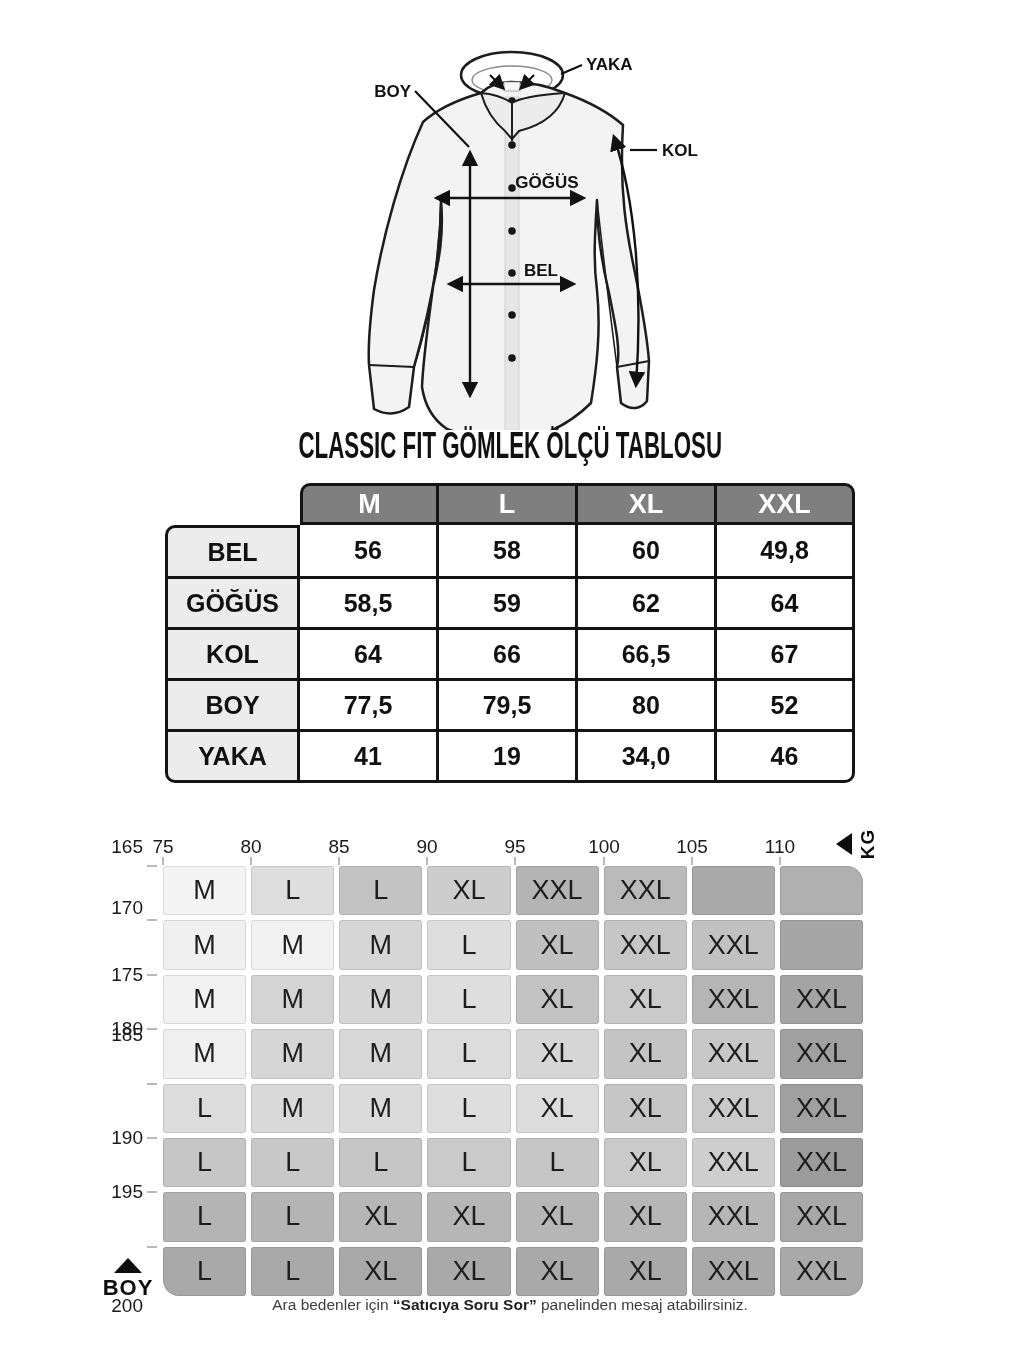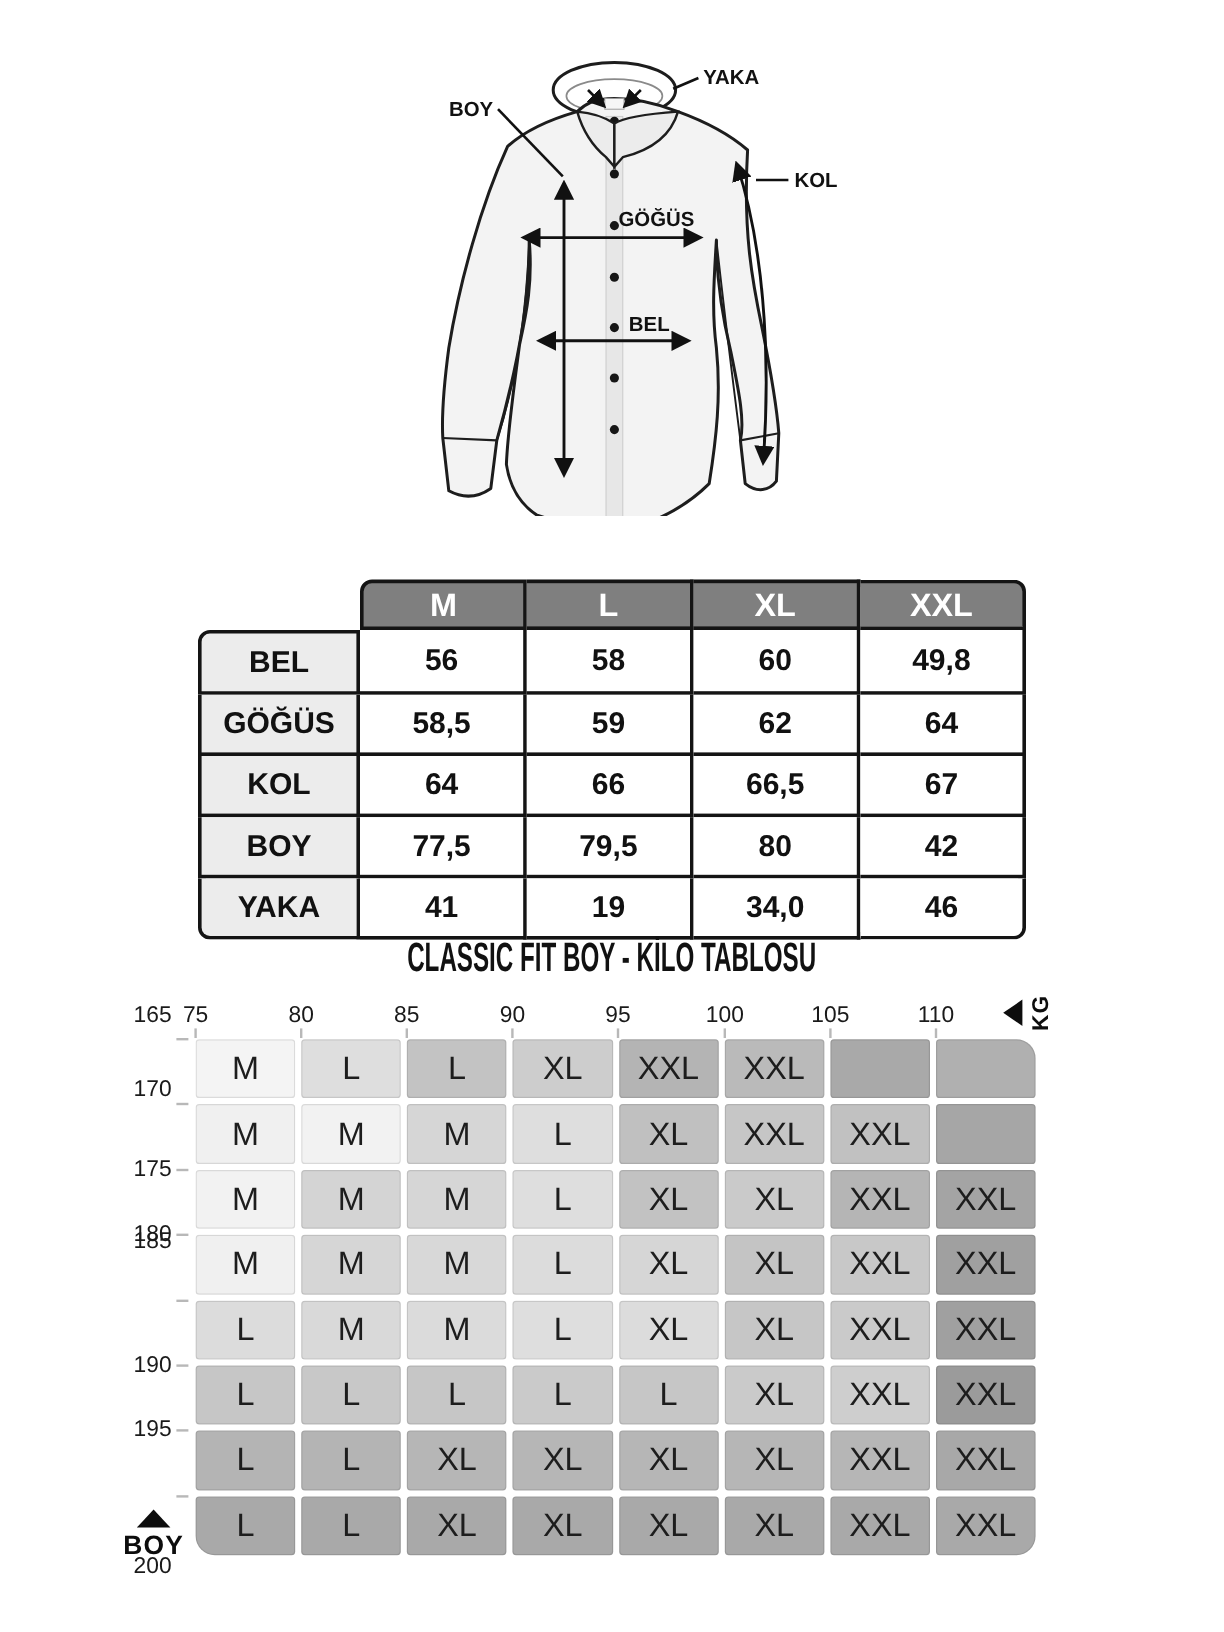--- a/index.html
+++ b/index.html
@@ -144,20 +144,23 @@
     <text x="206" y="241" text-anchor="middle" font-size="17" font-weight="bold" fill="#111">BEL</text>
 
     <path d="M 279,102 C 300,165 308,255 301,350" stroke="#111" stroke-width="2.4" fill="none" marker-start="url(#ah)" marker-end="url(#ah)"></path>
     <path d="M 295,115 L 322,115" stroke="#111" stroke-width="2.2" fill="none"></path>
     <text x="327" y="121" text-anchor="start" font-size="17" font-weight="bold" fill="#111">KOL</text>
 
     <path d="M 226,39 L 247,30" stroke="#111" stroke-width="2.2" fill="none"></path>
     <text x="251" y="35" text-anchor="start" font-size="17" font-weight="bold" fill="#111">YAKA</text>
   </svg>
 
+  <div class="sec-title" id="title1">
+    <span>CLASSIC FIT GÖMLEK ÖLÇÜ TABLOSU</span>
+  </div>
 
   <div class="mtable-wrap">
     <table class="mtable">
       <colgroup>
           <col style="width:135px">
           <col style="width:139px">
           <col style="width:139px">
           <col style="width:139px">
           <col style="width:138px">
         </colgroup>
@@ -190,36 +193,33 @@
           <td>64</td>
           <td>66</td>
           <td>66,5</td>
           <td>67</td>
         </tr>
         <tr>
           <td class="rowlab">BOY</td>
           <td>77,5</td>
           <td>79,5</td>
           <td>80</td>
-          <td>42</td>
+          <td>52</td>
         </tr>
         <tr>
           <td class="rowlab">YAKA</td>
           <td>41</td>
           <td>19</td>
           <td>34,0</td>
           <td>46</td>
         </tr>
       </tbody>
     </table>
   </div>
 
-  <div class="sec-title" id="title2">
-    <span>CLASSIC FIT BOY - KİLO TABLOSU</span>
-  </div>
 
   <div class="kg-label" style="left:163px">75</div>
   <div class="kg-label" style="left:251px">80</div>
   <div class="kg-label" style="left:339px">85</div>
   <div class="kg-label" style="left:427px">90</div>
   <div class="kg-label" style="left:515px">95</div>
   <div class="kg-label" style="left:604px">100</div>
   <div class="kg-label" style="left:692px">105</div>
   <div class="kg-label" style="left:780px">110</div>
   <div class="kg-tick" style="left:162px"></div>
@@ -323,14 +323,17 @@
     <div class="mcell rbl" style="background: rgb(169, 169, 169);">L</div>
     <div class="mcell" style="background: rgb(169, 169, 169);">L</div>
     <div class="mcell" style="background: rgb(169, 169, 169);">XL</div>
     <div class="mcell" style="background: rgb(169, 169, 169);">XL</div>
     <div class="mcell" style="background: rgb(169, 169, 169);">XL</div>
     <div class="mcell" style="background: rgb(169, 169, 169);">XL</div>
     <div class="mcell" style="background: rgb(169, 169, 169);">XXL</div>
     <div class="mcell rbr" style="background: rgb(169, 169, 169);">XXL</div>
   </div>
 
+  <div class="footer">
+    <span>Ara bedenler için </span><b>“Satıcıya Soru Sor”</b><span> panelinden mesaj atabilirsiniz.</span>
+  </div>
 
 </div>
 
 </body></html>

